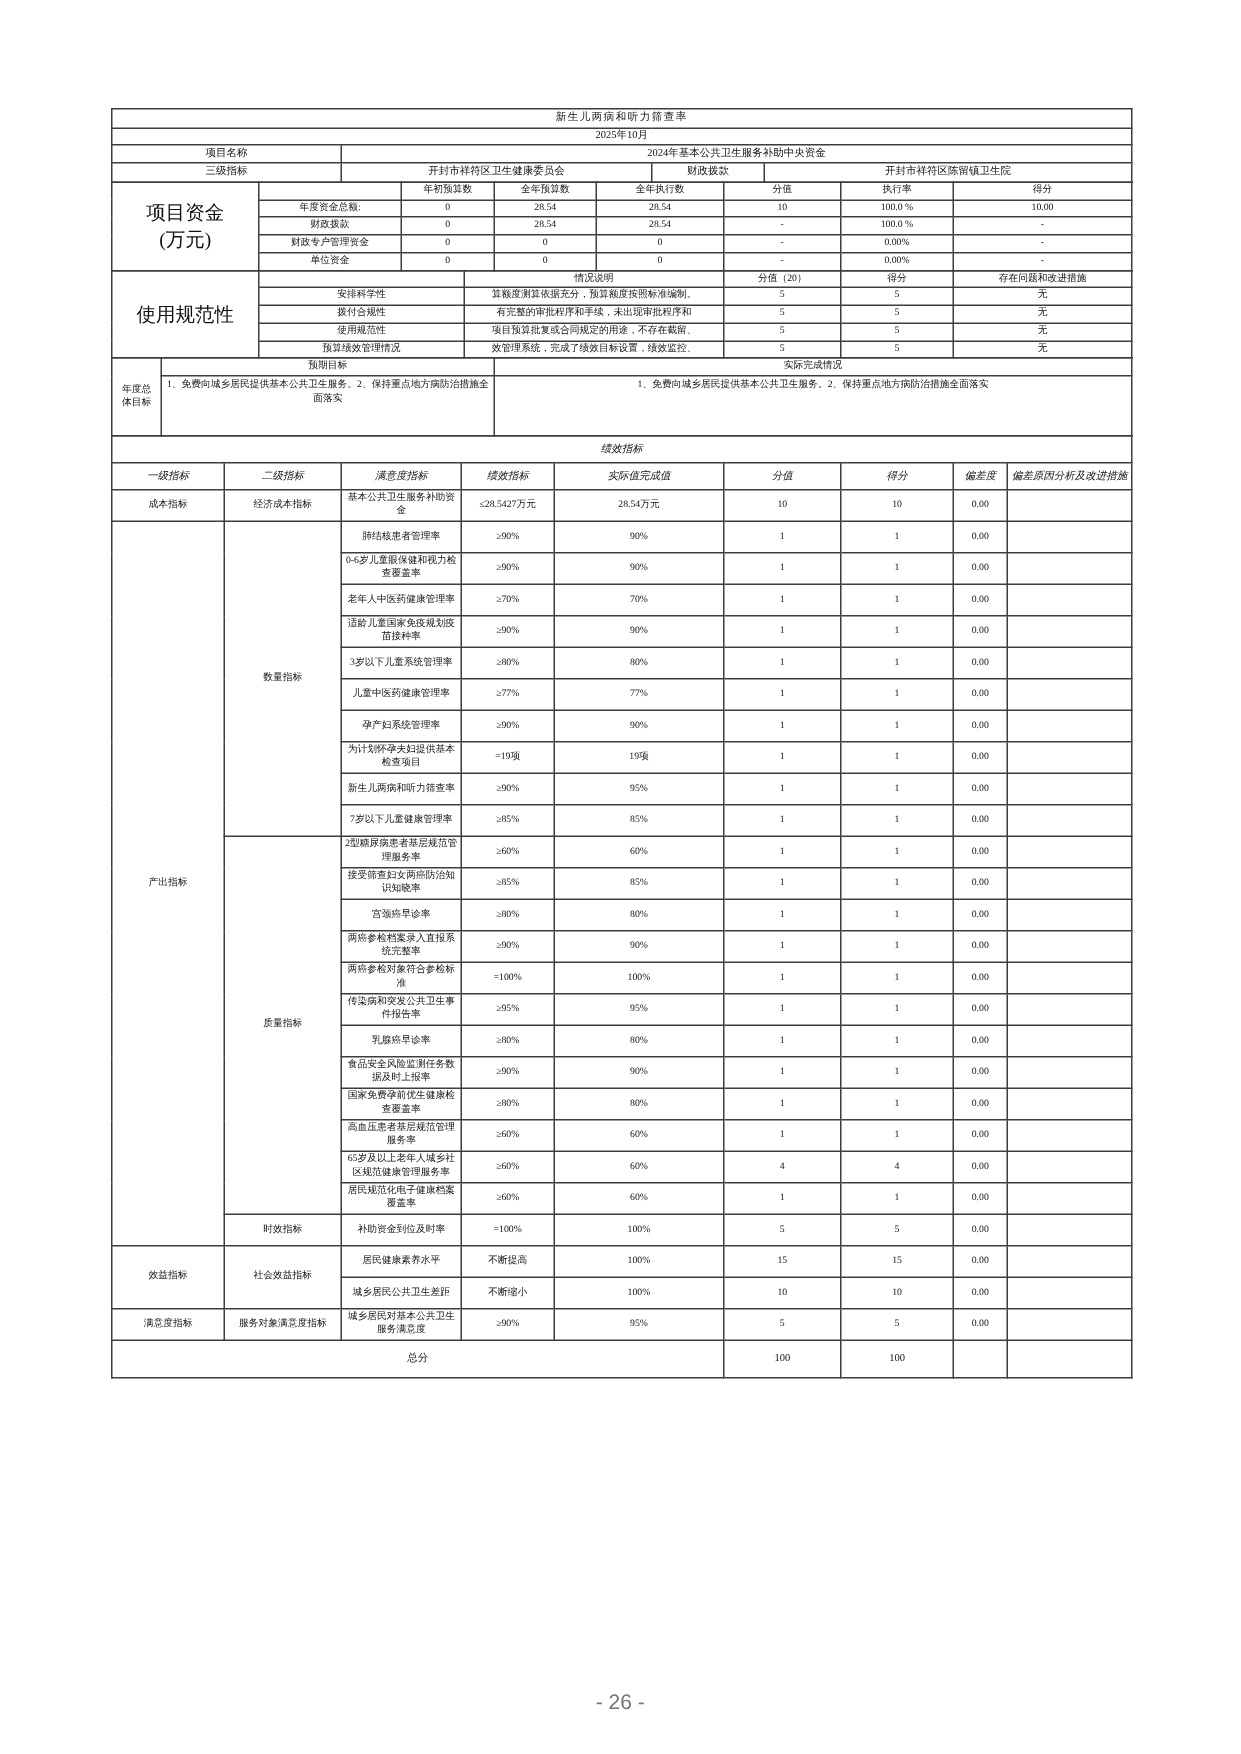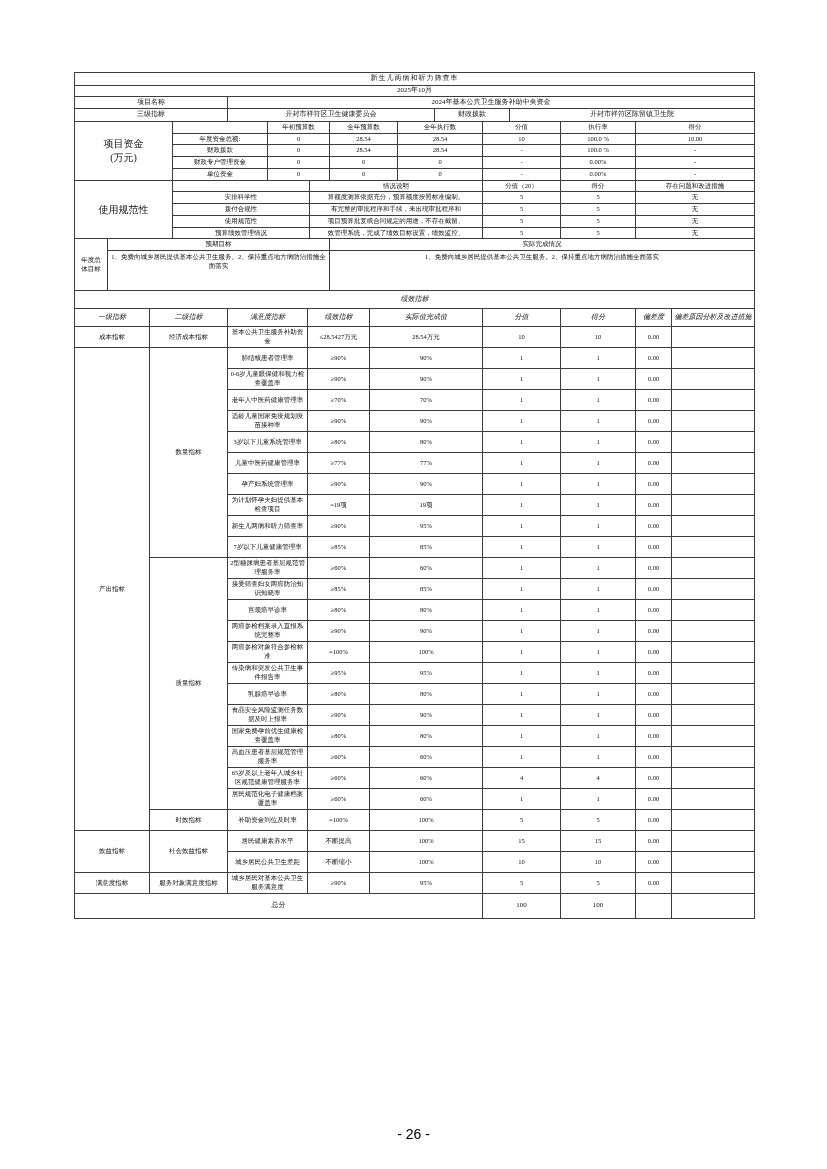--- a/index.html
+++ b/index.html
@@ -7,32 +7,32 @@
         font-family:"Liberation Serif","DejaVu Serif",serif;color:#111;}
   .doc{position:absolute;left:74px;top:72px;width:681px;}
   table{border-collapse:collapse;table-layout:fixed;width:680px;}
   .t + .t{margin-top:-1px;}
   td{border:1px solid #3d3d3d;text-align:center;vertical-align:middle;
      font-size:6.5px;line-height:1.35;padding:1px 2px;overflow:hidden;word-break:break-all;}
   .title-cell{font-size:14px;height:15px;letter-spacing:1px;padding:1px 0 2px;}
   .date-cell{font-size:6.5px;height:7px;padding:0;}
   .info td{height:8px;font-size:7px;}
   .funds td,.mgmt td{height:7px;}
-  .lbl{font-size:10px;white-space:pre-line;}
+  .lbl{font-size:13px;white-space:pre-line;}
   .desc{white-space:nowrap;}
   .goal td{font-size:6.5px;}
   .goal-head{height:8px;}
   .goal-body{height:36px;vertical-align:top;padding-top:2px;}
   .goal-label{padding:0 5px;font-size:6.5px;}
   .banner-cell{height:10px;font-size:7px;}
   .perf-head td{height:15px;font-size:7px;font-style:italic;}
   .perf-body td{height:18px;}
   .total-row td{height:22px;font-size:7px;}
   .pageno{position:absolute;left:0;right:0;top:1126px;text-align:center;
-          font-family:"Liberation Sans","DejaVu Sans",sans-serif;font-size:14px;color:#000000;}
+          font-family:"Liberation Sans","DejaVu Sans",sans-serif;font-size:14px;color:#737373;}
 </style>
 </head>
 <body>
 
 <div class="page">
   <div class="doc">
 
     <table class="t info">
       <colgroup>
           <col style="width:153px">

